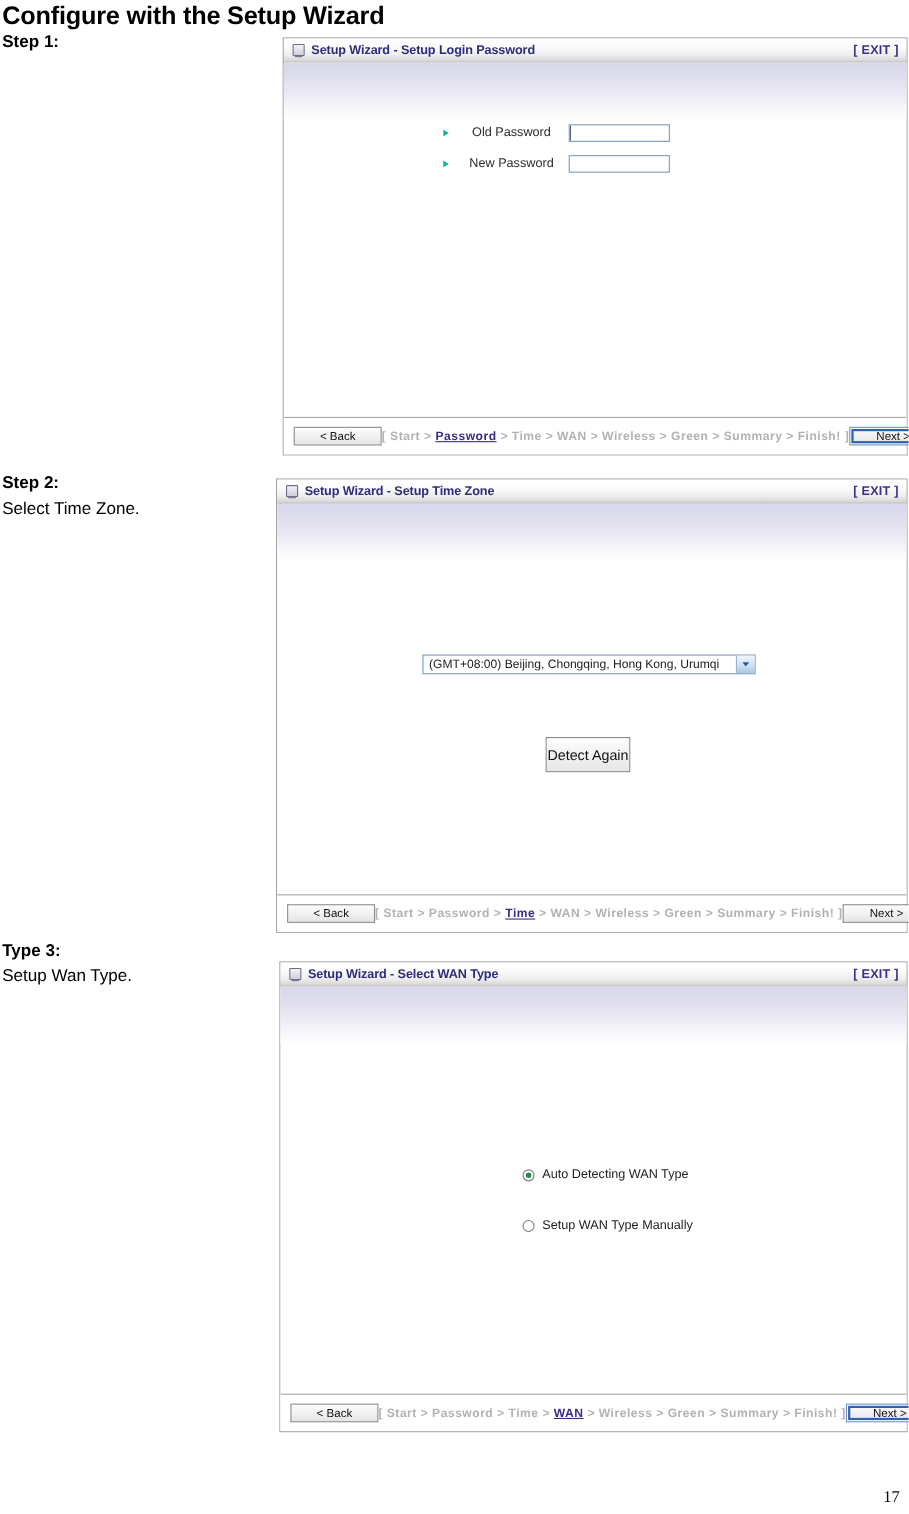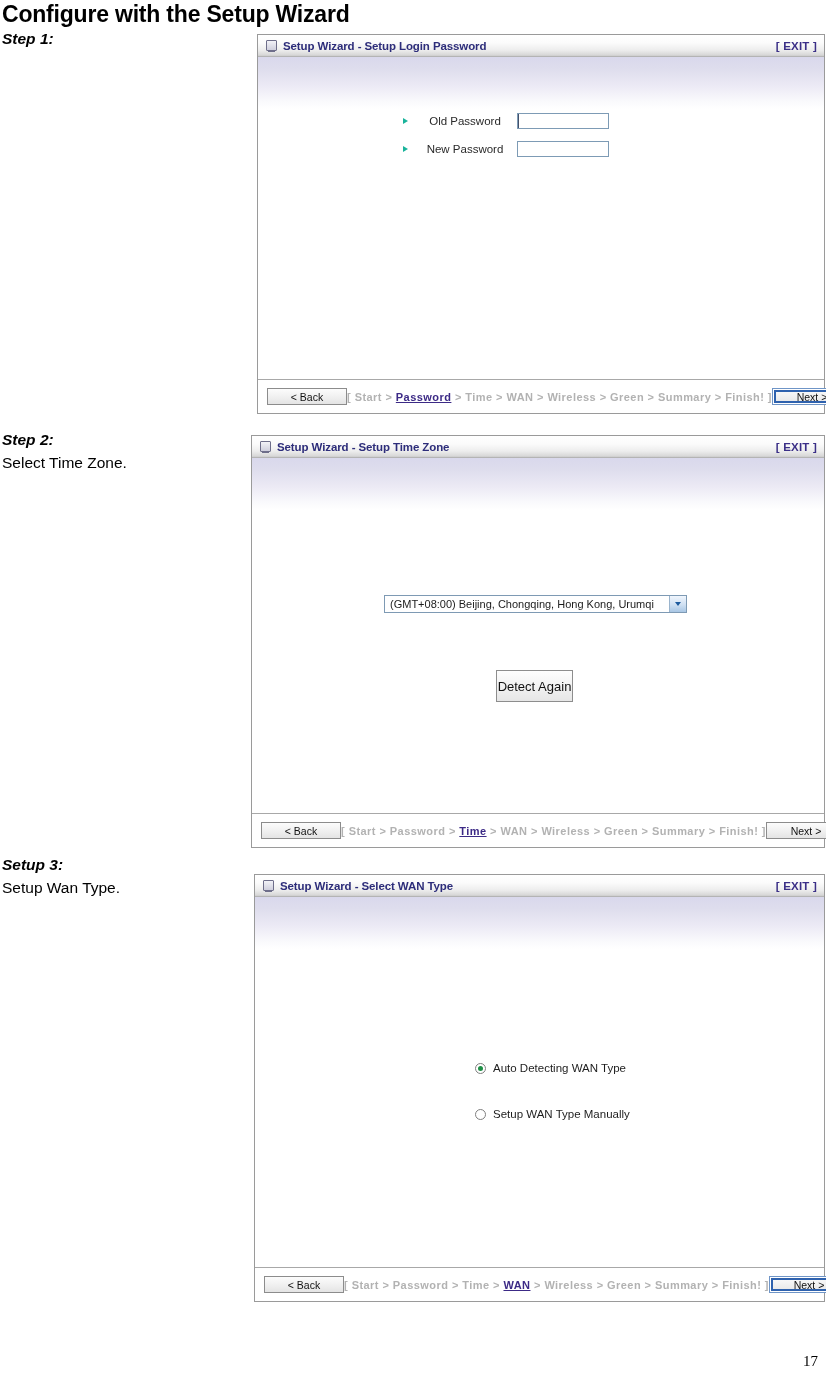--- a/index.html
+++ b/index.html
@@ -31,21 +31,20 @@
   .step-block {
     position: absolute;
     left: 2px;
     width: 250px;
     font-size: 15.5px;
     line-height: 22.5px;
   }
   .step-head {
     font-weight: bold;
     font-size: 15.5px;
-    font-style: italic;
   }
   .step-desc { font-weight: normal; }
 
   
   .panel {
     position: absolute;
     background: #ffffff;
     border: 1px solid #9a9a9a;
     box-sizing: border-box;
   }
@@ -292,21 +291,21 @@
 <div class="step-block" style="top:28px;">
   <div class="step-head">Step 1:</div>
 </div>
 
 <div class="step-block" style="top:429px;">
   <div class="step-head">Step 2:</div>
   <div class="step-desc">Select Time Zone.</div>
 </div>
 
 <div class="step-block" style="top:854px;">
-  <div class="step-head">Setup 3:</div>
+  <div class="step-head">Type 3:</div>
   <div class="step-desc">Setup Wan Type.</div>
 </div>
 
 <div class="panel" style="left:257px; top:34px; width:568px; height:380px;">
   <div class="panel-titlebar">
     <span class="panel-title-ico"></span>
     <span class="panel-title-text">Setup Wizard - Setup Login Password</span>
     <span class="panel-exit">[ EXIT ]</span>
   </div>
   <div class="panel-body">

